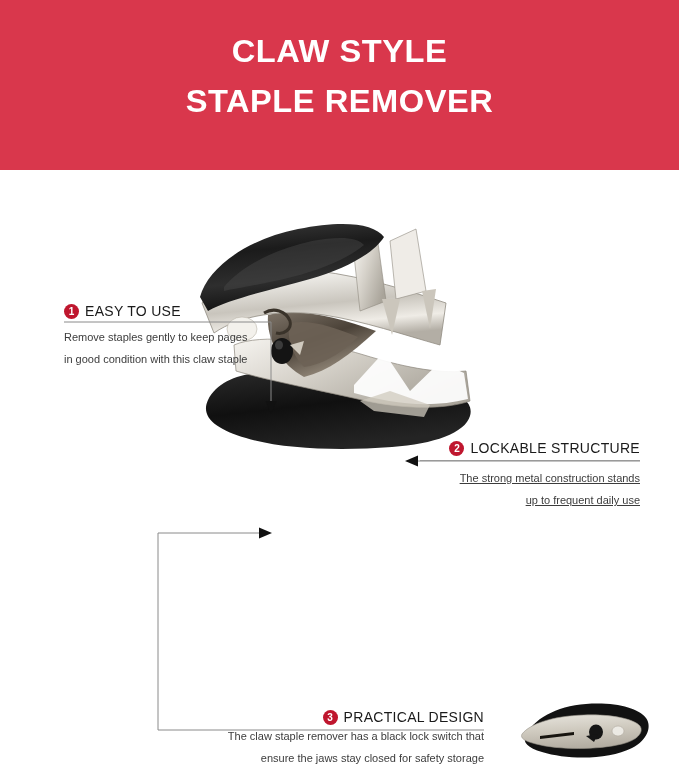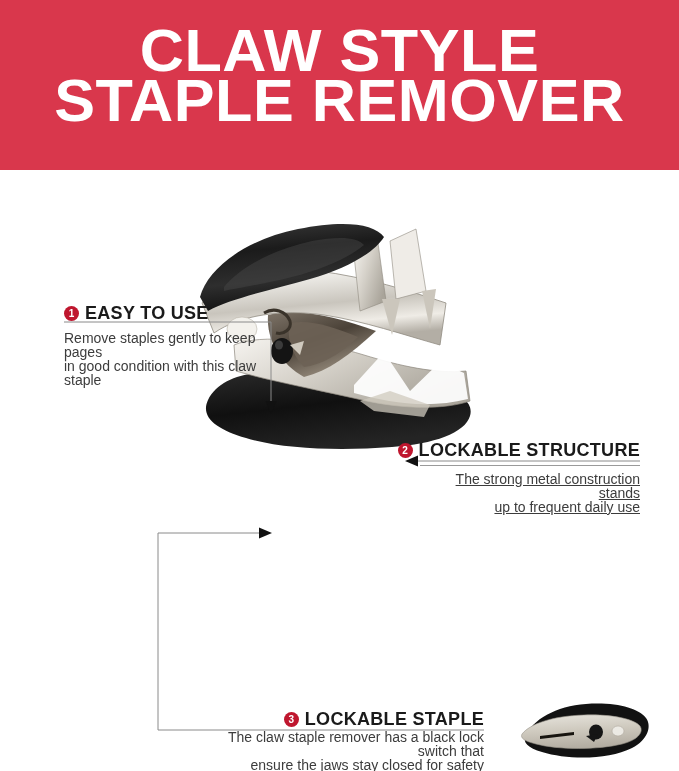--- a/index.html
+++ b/index.html
@@ -8,43 +8,43 @@
     font-family:"Liberation Sans","DejaVu Sans",sans-serif;
     -webkit-font-smoothing:antialiased;
   }
   .page{position:relative;width:679px;height:771px;background:#fff;}
 
   
   .banner{position:absolute;left:0;top:0;width:679px;height:170px;background:#d9374c;}
   .banner-inner{
     position:absolute;left:0;top:26px;width:679px;text-align:center;
     color:#ffffff;font-weight:bold;letter-spacing:0.5px;
-    font-size:60px;line-height:50px;
+    font-size:32px;line-height:50px;
   }
   .banner-line{display:block;white-space:nowrap;transform:scaleX(1.02);}
 
   .product{position:absolute;left:178px;top:195px;width:310px;height:290px;}
   .prod-svg{position:absolute;left:0;top:0;}
 
   .inset{position:absolute;left:512px;top:692px;width:152px;height:72px;}
   .inset-svg{position:absolute;left:0;top:0;}
 
   
   .callout{position:absolute;}
   .c-head{display:flex;align-items:center;gap:6px;white-space:nowrap;}
   .c-head.right{justify-content:flex-end;}
   .badge{
     width:15px;height:15px;border-radius:50%;
     background:#bf162e;color:#fff;
     font-size:10px;font-weight:bold;line-height:15px;text-align:center;
     flex:0 0 auto;
   }
-  .c-title{font-size:18px;font-weight:bold;color:#1a1a1a;letter-spacing:0.3px;}
+  .c-title{font-size:14px;font-weight:normal;color:#1a1a1a;letter-spacing:0.3px;}
   .c-body{
-    font-size:14px;line-height:14px;color:#3c3c3c;white-space:pre-line;
+    font-size:11px;line-height:22px;color:#3c3c3c;white-space:pre-line;
   }
 
   
   #callout1{left:64px;top:303px;width:215px;}
   #callout1 .c-body{margin-top:7px;}
 
   
   #callout2{left:420px;top:440px;width:220px;text-align:right;}
   #callout2 .c-body{margin-top:6px;text-decoration:underline;}
   .rule{height:1px;background:#9a9a9a;width:100%;margin-top:4px;}
@@ -182,19 +182,19 @@
       <span class="c-title">LOCKABLE STRUCTURE</span>
     </div>
     <div class="rule"></div>
     <div class="c-body">The strong metal construction stands
 up to frequent daily use</div>
   </div>
 
   <div class="callout" id="callout3">
     <div class="c-head right">
       <span class="badge">3</span>
-      <span class="c-title">LOCKABLE STAPLE</span>
+      <span class="c-title">PRACTICAL DESIGN</span>
     </div>
     <div class="c-body">The claw staple remover has a black lock switch that
 ensure the jaws stay closed for safety storage</div>
   </div>
 
 </div>
 
 </body></html>

